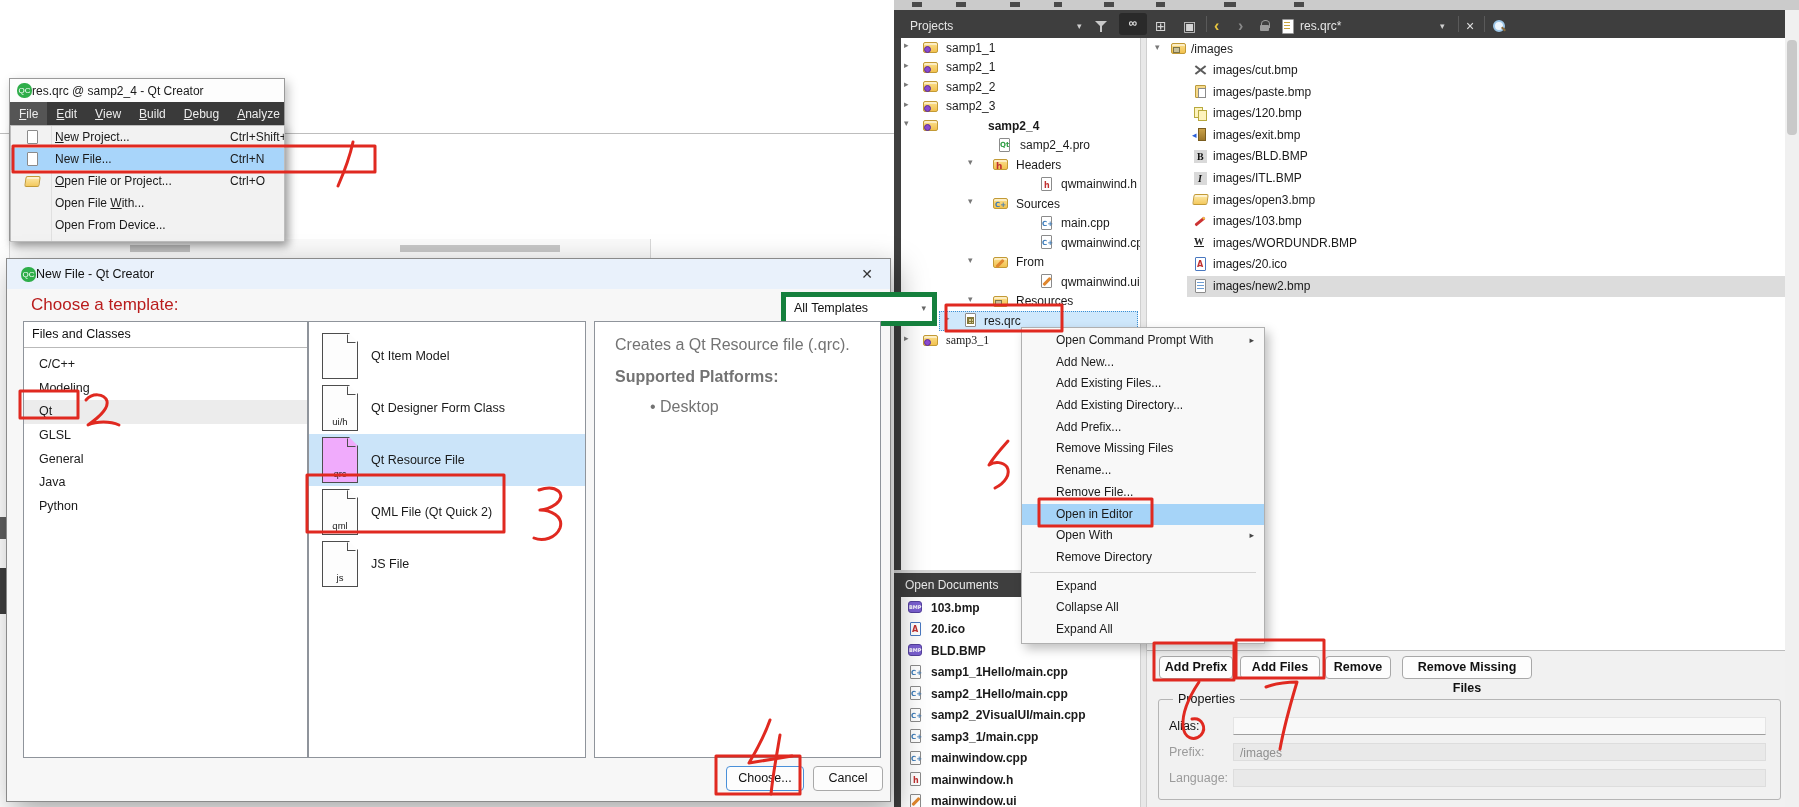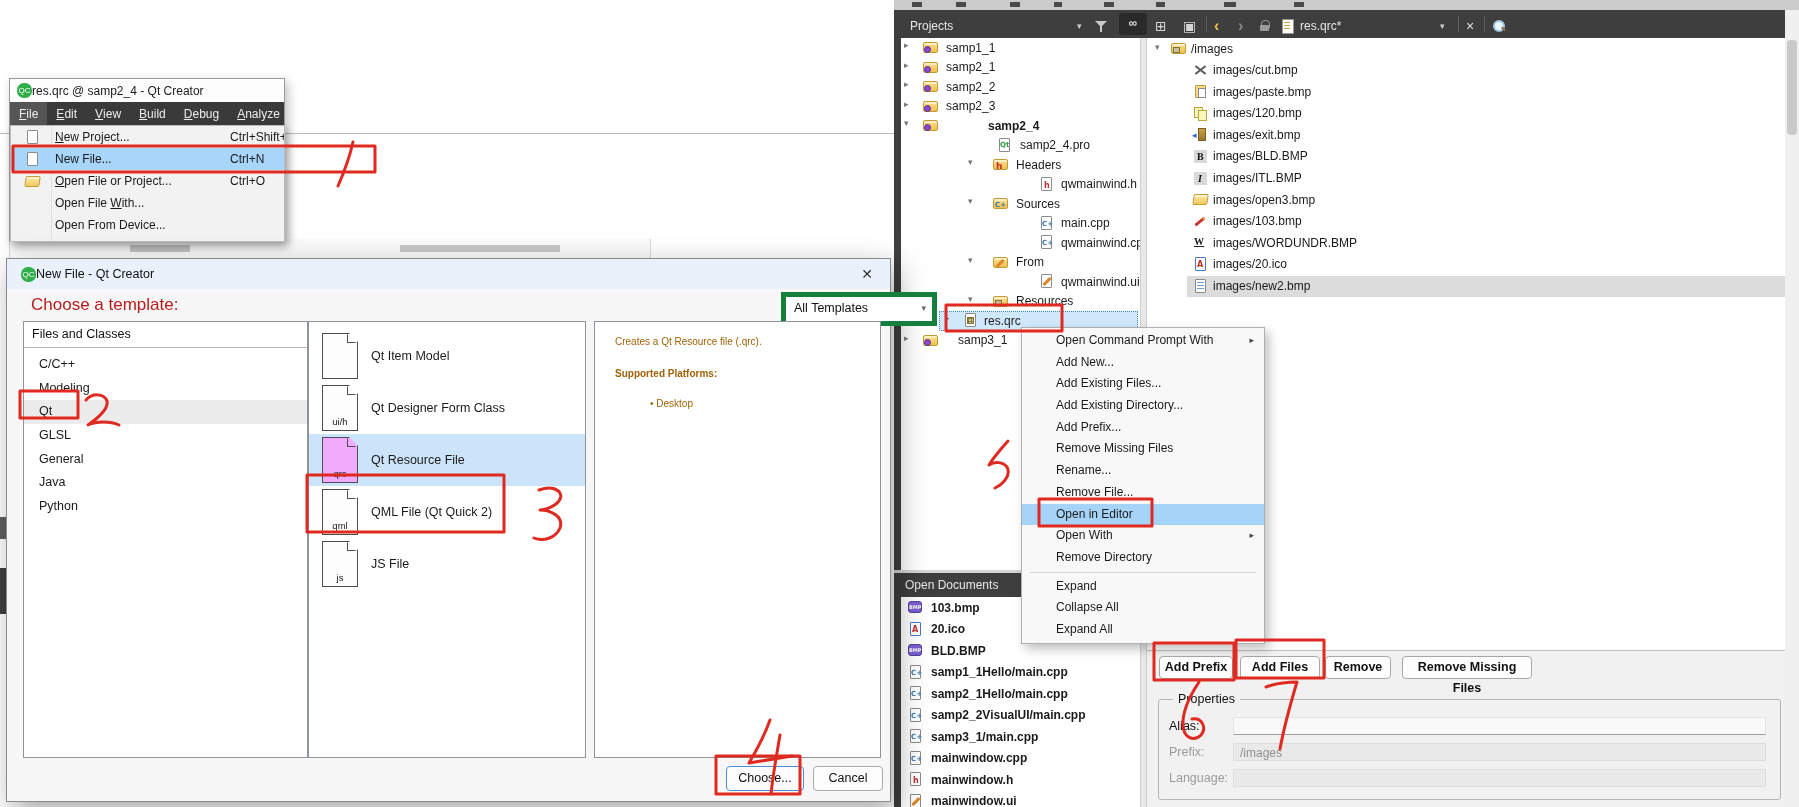--- a/index.html
+++ b/index.html
@@ -84,21 +84,21 @@
   .col-tpls{left:301px;width:278px;}
   .tpl-body{padding-top:8px;}
   .tpl-row{height:52px;display:flex;align-items:center;padding-left:13px;font-size:12.5px;color:#1a1a1a;}
   .tpl-row.sel{background:#cbe4f9;}
   .tpl-ic{position:relative;width:34px;height:44px;background:#fdfdfd;border:1px solid #4d4d4d;margin-right:13px;flex:none;}
   .tpl-row.sel .tpl-ic{background:#f0abfc;}
   .tpl-ic::before{content:"";position:absolute;top:-1px;right:-1px;width:0;height:0;border-top:9px solid #fff;border-left:9px solid transparent;}
   .tpl-row.sel .tpl-ic::before{border-top-color:#cbe4f9;}
   .tpl-ic::after{content:"";position:absolute;top:1px;right:1px;width:8px;height:8px;border-left:1px solid #4d4d4d;border-bottom:1px solid #4d4d4d;transform:translate(0,-1px);clip-path:polygon(0 0,100% 100%,0 100%);}
   .tpl-badge{position:absolute;left:0;right:0;bottom:3px;text-align:center;font-size:9.5px;color:#222;}
-  .col-desc{left:587px;width:287px;font-size:10px;color:#a16207;}
+  .col-desc{left:587px;width:287px;font-size:16px;color:#737373;}
   .desc-text{position:absolute;left:20px;top:14px;}
   .desc-plat{position:absolute;left:20px;top:46px;font-weight:bold;}
   .desc-bullet{position:absolute;left:55px;top:76px;}
   .dlg-btn{position:absolute;height:25px;background:#fdfdfd;border:1px solid #a9a9a9;border-radius:4px;font-size:12.5px;text-align:center;line-height:23px;color:#111;box-sizing:border-box;}
   .btn-choose{left:719px;top:507px;width:78px;border:1.5px solid #4a90d9;}
   .btn-cancel{left:806px;top:507px;width:70px;}
 
   
   .mw{position:absolute;left:894px;top:0;width:905px;height:807px;background:#fff;}
   .mw-topstrip{position:absolute;left:0;top:0;width:905px;height:10px;background:#cbcbcb;}
@@ -324,21 +324,21 @@
         </div>
         <div class="tr-row">
           <div class="tr-sel"></div>
           <span class="chev" style="left: 44px;">▸</span>
           <span class="ic ic-qrc" style="left: 61px;"></span>
           <span class="lbl" style="left: 83px;">res.qrc</span>
         </div>
         <div class="tr-row">
           <span class="chev" style="left: 3px;">▸</span>
           <span class="ic ic-folder-gear" style="left: 21px;"></span>
-          <span class="lbl" style="left: 57px;">samp3_1</span>
+          <span class="lbl" style="left: 45px; font-family: Liberation Serif, serif;">samp3_1</span>
         </div>
       </div>
     <div class="splitter-v"></div>
     <div class="editor-pane" id="imagesTree">
         <div class="im-row">
           <span class="chev" style="left: 8px;">▾</span>
           <span class="ic ic-folder-res" style="left: 23px;"></span>
           <span class="lbl" style="left: 44px;">/images</span>
         </div>
         <div class="im-row">

